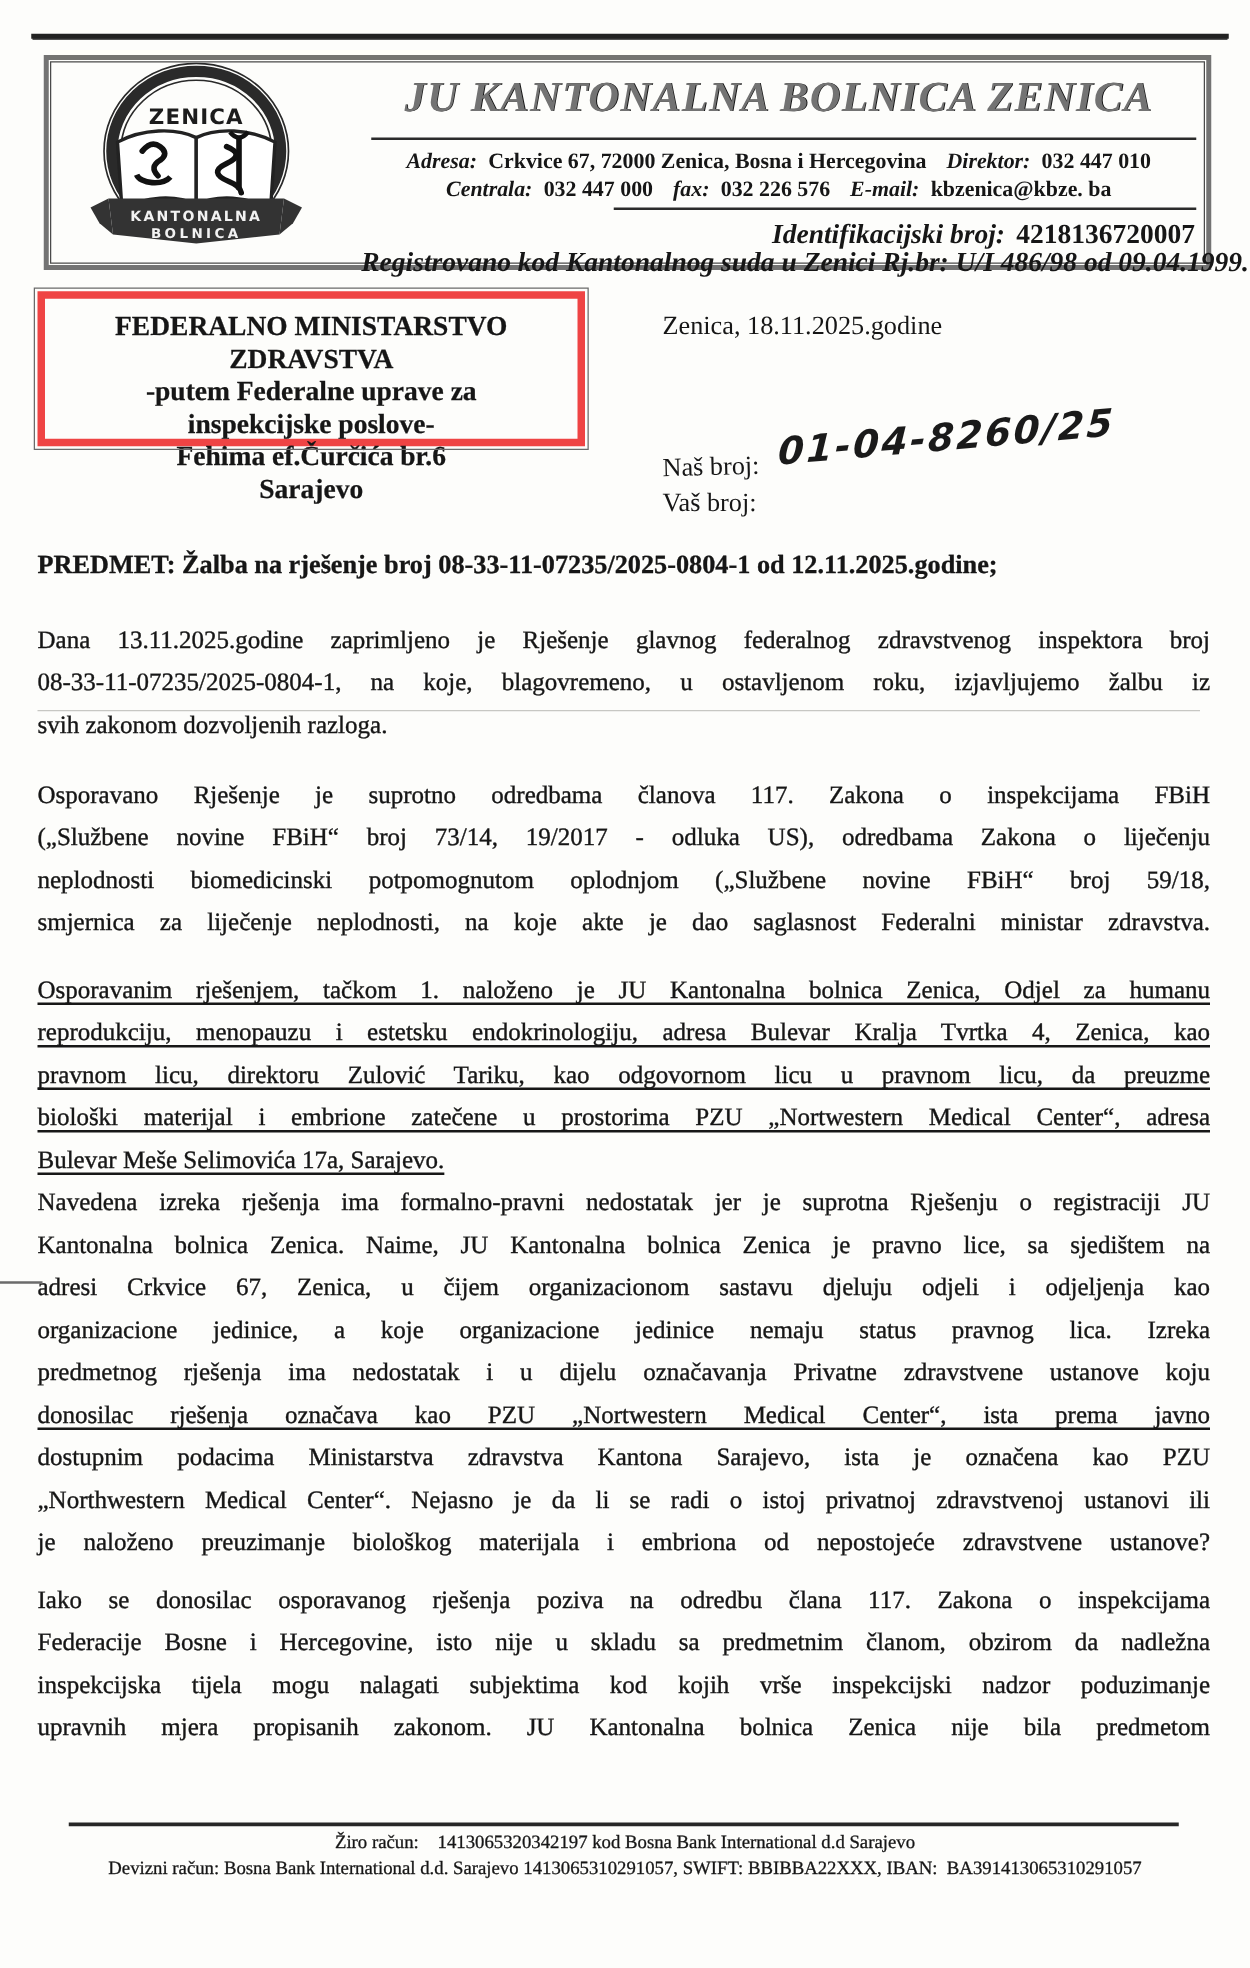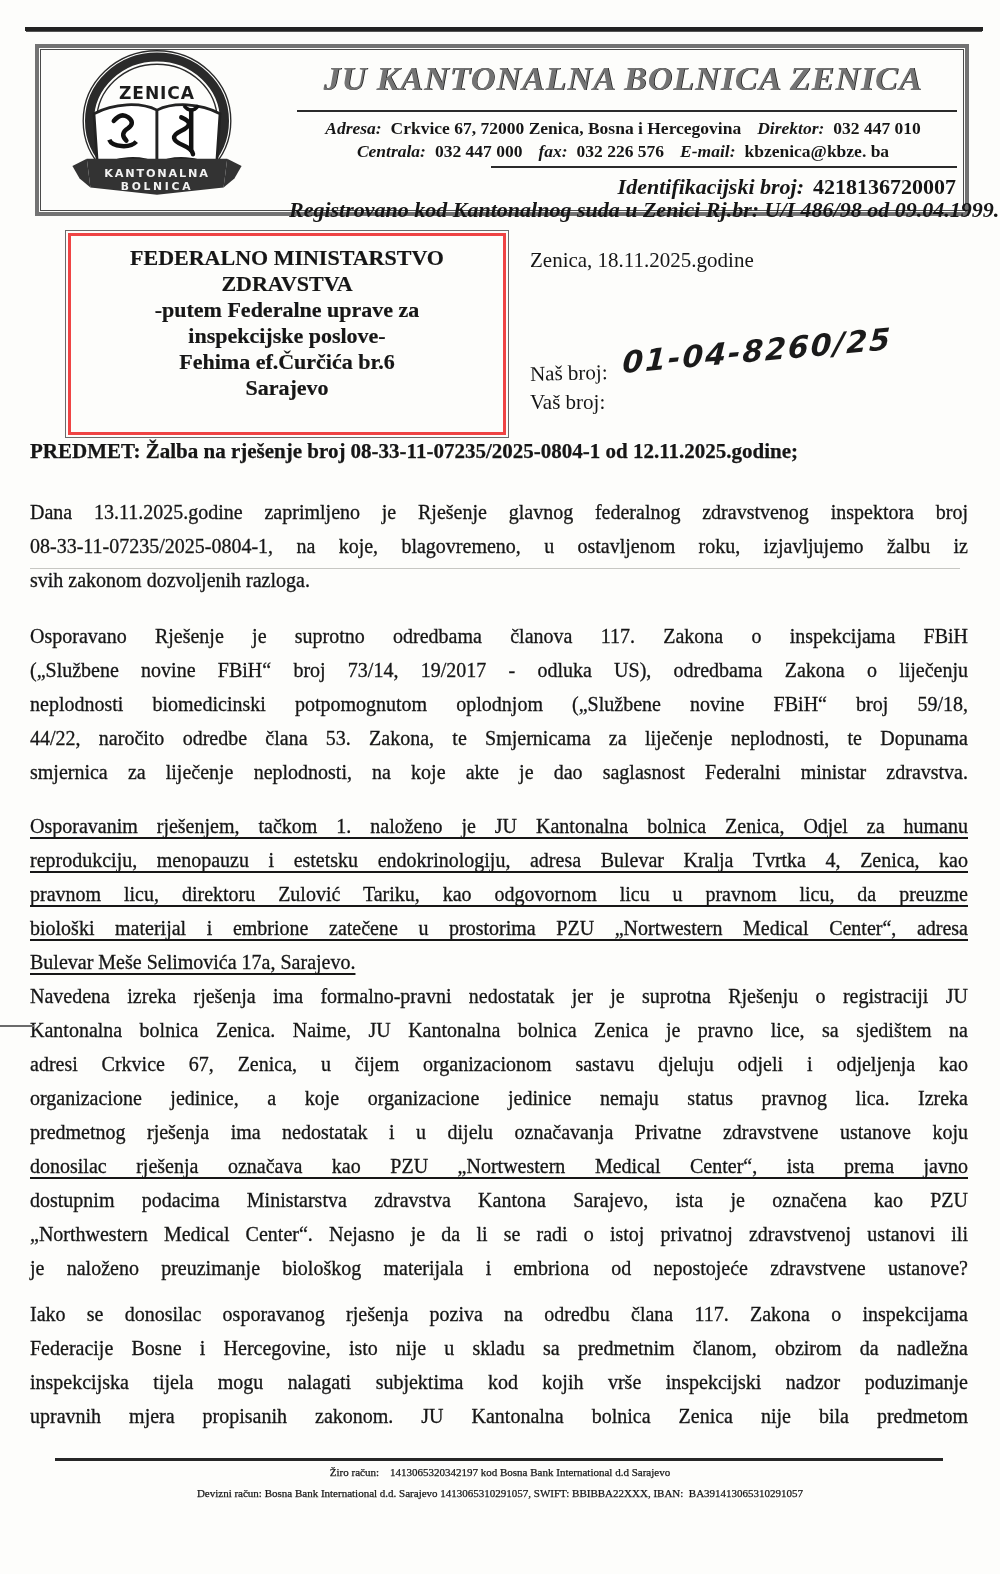--- a/index.html
+++ b/index.html
@@ -52,27 +52,26 @@
     text-align:right;font-size:22px;font-weight:700;white-space:nowrap;
   }
   .hdr-id{top:126px;}
   .hdr-reg{top:149px;font-style:italic;}
   .lab{font-style:italic;}
   .gap-s{display:inline-block;width:9px;}
   .gap-m{display:inline-block;width:16px;}
 
   
   .rcp-box{
-    position:absolute;left:30px;top:233px;width:438px;height:202px;
-    border:3px solid #ef4444;
+    position:absolute;left:30px;top:233px;width:438px;height:124px;
+    border:6px solid #ef4444;
     outline:1px solid #6a6a6a;
     outline-offset:2px;
     box-sizing:border-box;
     padding-top:9px;
-    margin-left:38px;
   }
   .rcp-line{
     text-align:center;font-size:22px;font-weight:700;line-height:26px;
     -webkit-text-stroke:0.2px #141414;
   }
 
   
   .place-date{position:absolute;left:530px;top:248px;font-size:21px;text-align:right;}
   .our-label{position:absolute;left:530px;top:361px;font-size:21px;transform:rotate(-1.5deg);}
   .your-label{position:absolute;left:530px;top:390px;font-size:21px;}
@@ -112,21 +111,21 @@
   }
   .artifact-faint{
     position:absolute;left:30px;top:568px;width:930px;height:1px;
     background:#c7c7c3;
   }
 
   
   .ftr-rule{position:absolute;left:55px;top:1458px;width:888px;height:0;border-top:3px solid #272727;}
   .ftr-line{
     position:absolute;left:0;width:1000px;text-align:center;
-    font-size:11px;white-space:pre;
+    font-size:15px;white-space:pre;
     -webkit-text-stroke:0.25px #1a1a1a;
   }
   .ftr-line1{top:1466px;}
   .ftr-line2{top:1487px;}
 </style>
 </head>
 <body>
 
 <div class="page">
 
@@ -203,21 +202,20 @@
     <div class="blocks">
         <div class="para" style="margin-top: 0px;">
           <div class="bline j">Dana 13.11.2025.godine zaprimljeno je Rješenje glavnog federalnog zdravstvenog inspektora broj</div>
           <div class="bline j">08-33-11-07235/2025-0804-1, na koje, blagovremeno, u ostavljenom roku, izjavljujemo žalbu iz</div>
           <div class="bline">svih zakonom dozvoljenih razloga.</div>
         </div>
         <div class="para" style="margin-top: 22px;">
           <div class="bline j">Osporavano Rješenje je suprotno odredbama članova 117. Zakona o inspekcijama FBiH</div>
           <div class="bline j">(„Službene novine FBiH“ broj 73/14, 19/2017 - odluka US), odredbama Zakona o liječenju</div>
           <div class="bline j">neplodnosti biomedicinski potpomognutom oplodnjom („Službene novine FBiH“ broj 59/18,</div>
-          <div class="bline j">44/22, naročito odredbe člana 53. Zakona, te Smjernicama za liječenje neplodnosti, te Dopunama</div>
           <div class="bline j">smjernica za liječenje neplodnosti, na koje akte je dao saglasnost Federalni ministar zdravstva.</div>
         </div>
         <div class="para" style="margin-top: 20px;">
           <div class="bline j u">Osporavanim rješenjem, tačkom 1. naloženo je JU Kantonalna bolnica Zenica, Odjel za humanu</div>
           <div class="bline j u">reprodukciju, menopauzu i estetsku endokrinologiju, adresa Bulevar Kralja Tvrtka 4, Zenica, kao</div>
           <div class="bline j u">pravnom licu, direktoru Zulović Tariku, kao odgovornom licu u pravnom licu, da preuzme</div>
           <div class="bline j u">biološki materijal i embrione zatečene u prostorima PZU „Nortwestern Medical Center“, adresa</div>
           <div class="bline u">Bulevar Meše Selimovića 17a, Sarajevo.</div>
           <div class="bline j">Navedena izreka rješenja ima formalno-pravni nedostatak jer je suprotna Rješenju o registraciji JU</div>
           <div class="bline j">Kantonalna bolnica Zenica. Naime, JU Kantonalna bolnica Zenica je pravno lice, sa sjedištem na</div>

